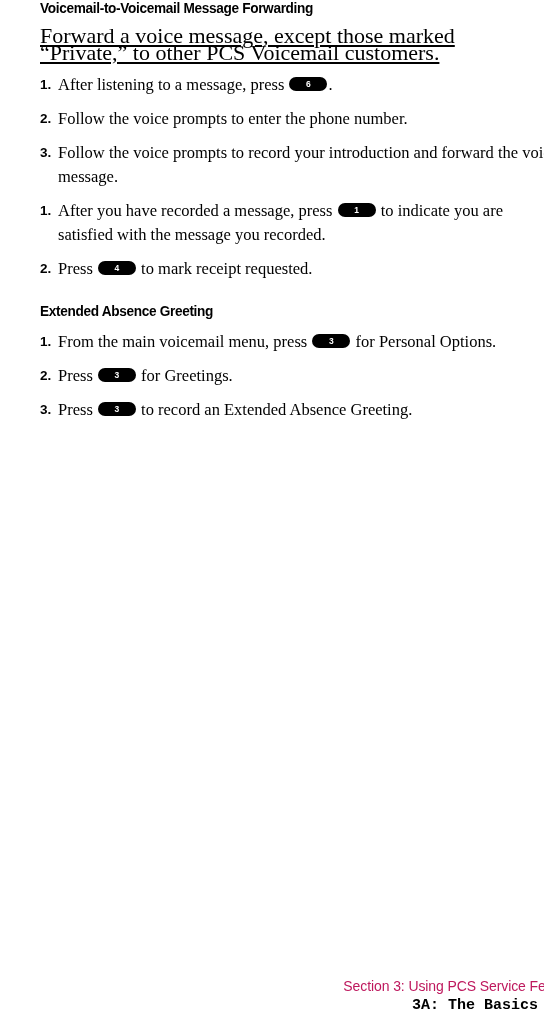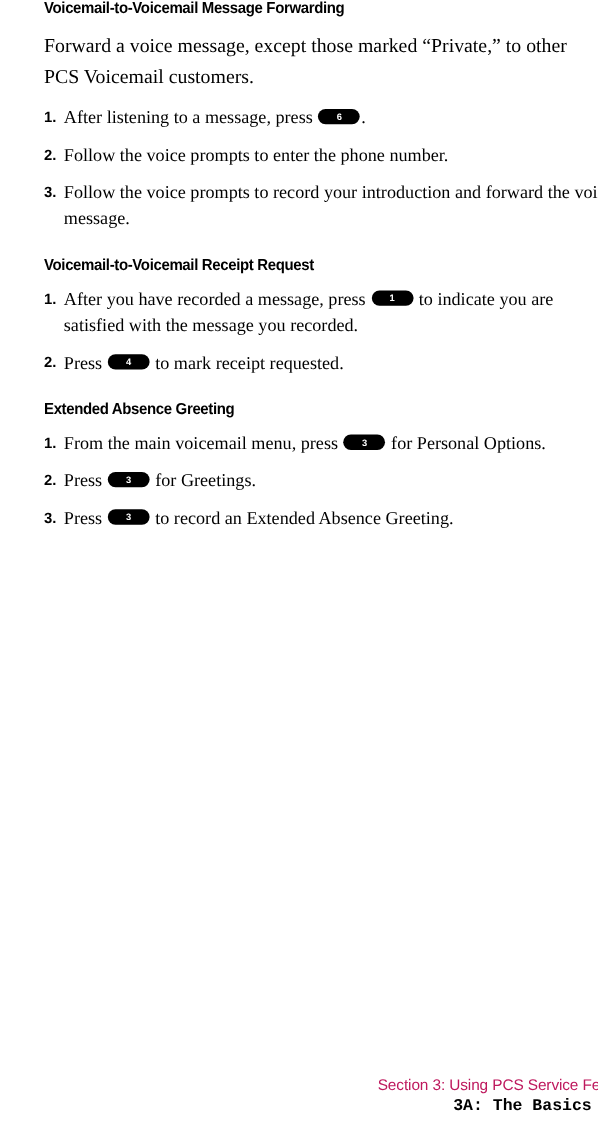--- a/index.html
+++ b/index.html
@@ -49,24 +49,25 @@
 
   .heading-block {
     margin: 0 0 10px 0;
   }
   .heading-block.spaced {
     margin-top: 22px;
   }
 
   
   .body-par {
-    font-size: 18px;
-    line-height: 28px;
+    font-size: 22px;
+    line-height: 17px;
     margin: 0 0 12px 0;
     width: 500px;
+    text-decoration: underline;
   }
 
   
   .step {
     position: relative;
     font-size: 16.5px;
     line-height: 24px;
     padding-left: 18px;
     margin: 0 0 10px 0;
     width: 500px;
@@ -160,23 +161,20 @@
     <div class="step">
       <span class="step-num">2.</span>
       <span>Follow the voice prompts to enter the phone number.</span>
     </div>
 
     <div class="step">
       <span class="step-num">3.</span>
       <span>Follow the voice prompts to record your introduction and forward the voice message.</span>
     </div>
 
-    <div class="heading-block spaced">
-      <h2 class="section-heading">Voicemail-to-Voicemail Receipt Request</h2>
-    </div>
 
 
     <div class="step">
       <span class="step-num">1.</span>
       <span>After you have recorded a message, press</span>
       <span class="key">1</span>
       <span>to indicate you are satisfied with the message you recorded.</span>
     </div>
 
     <div class="step">

